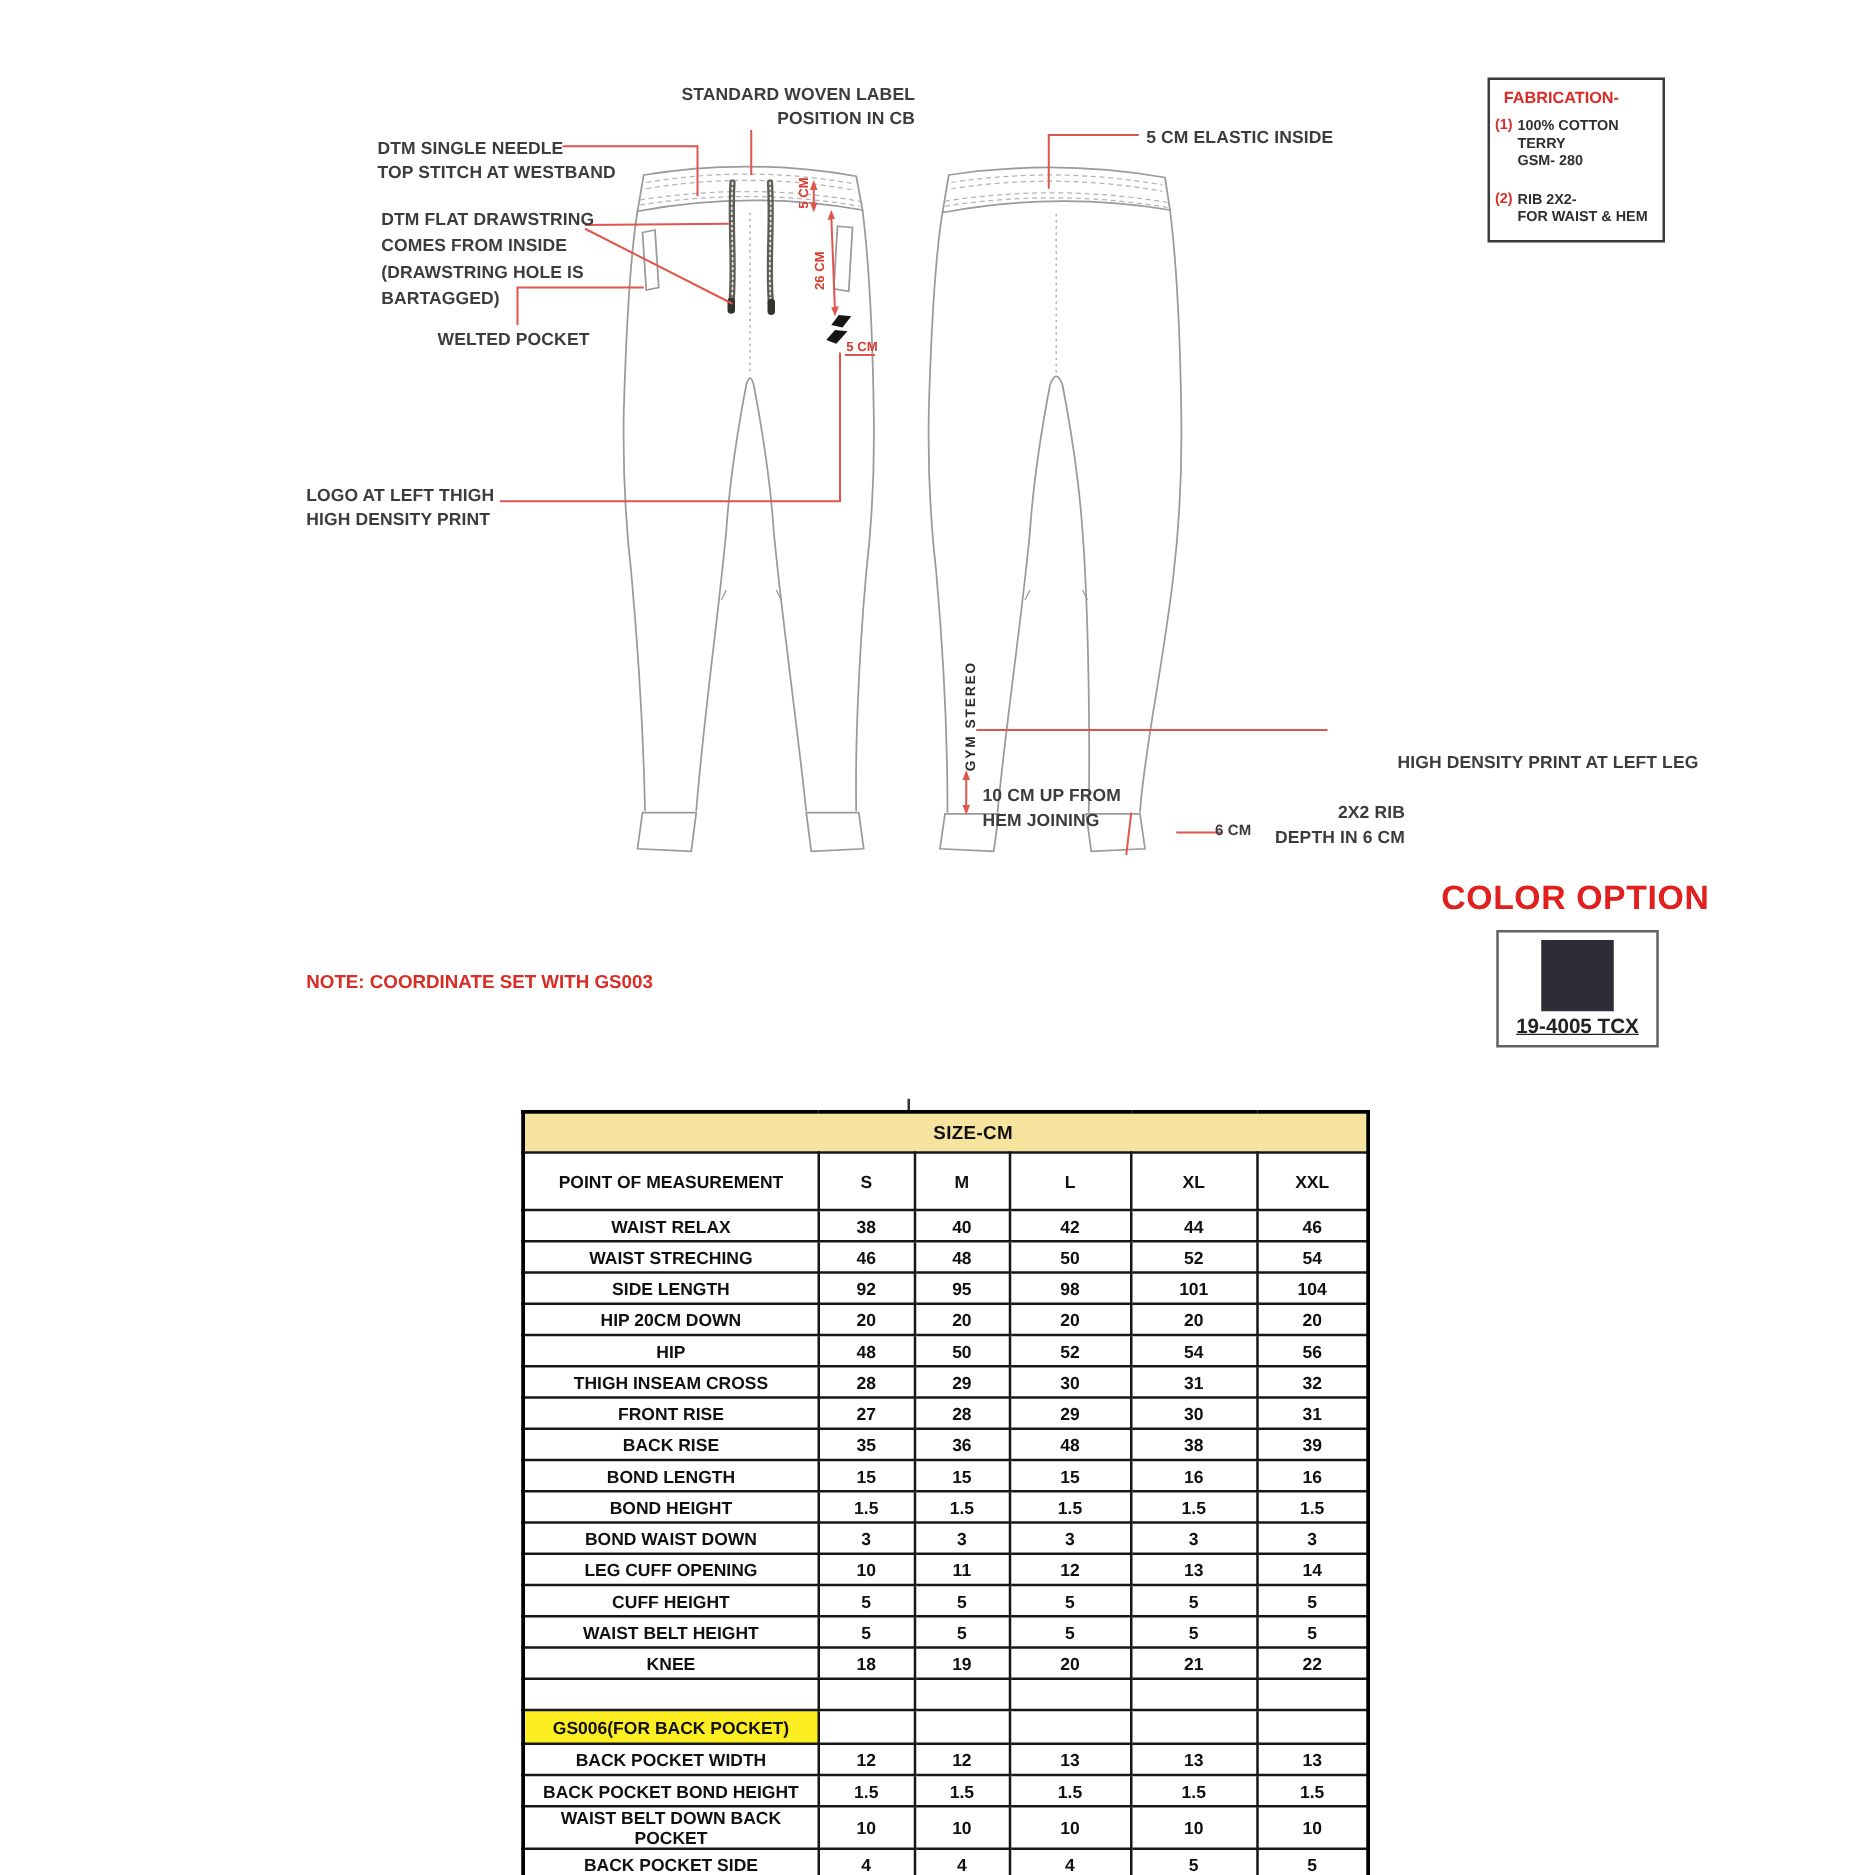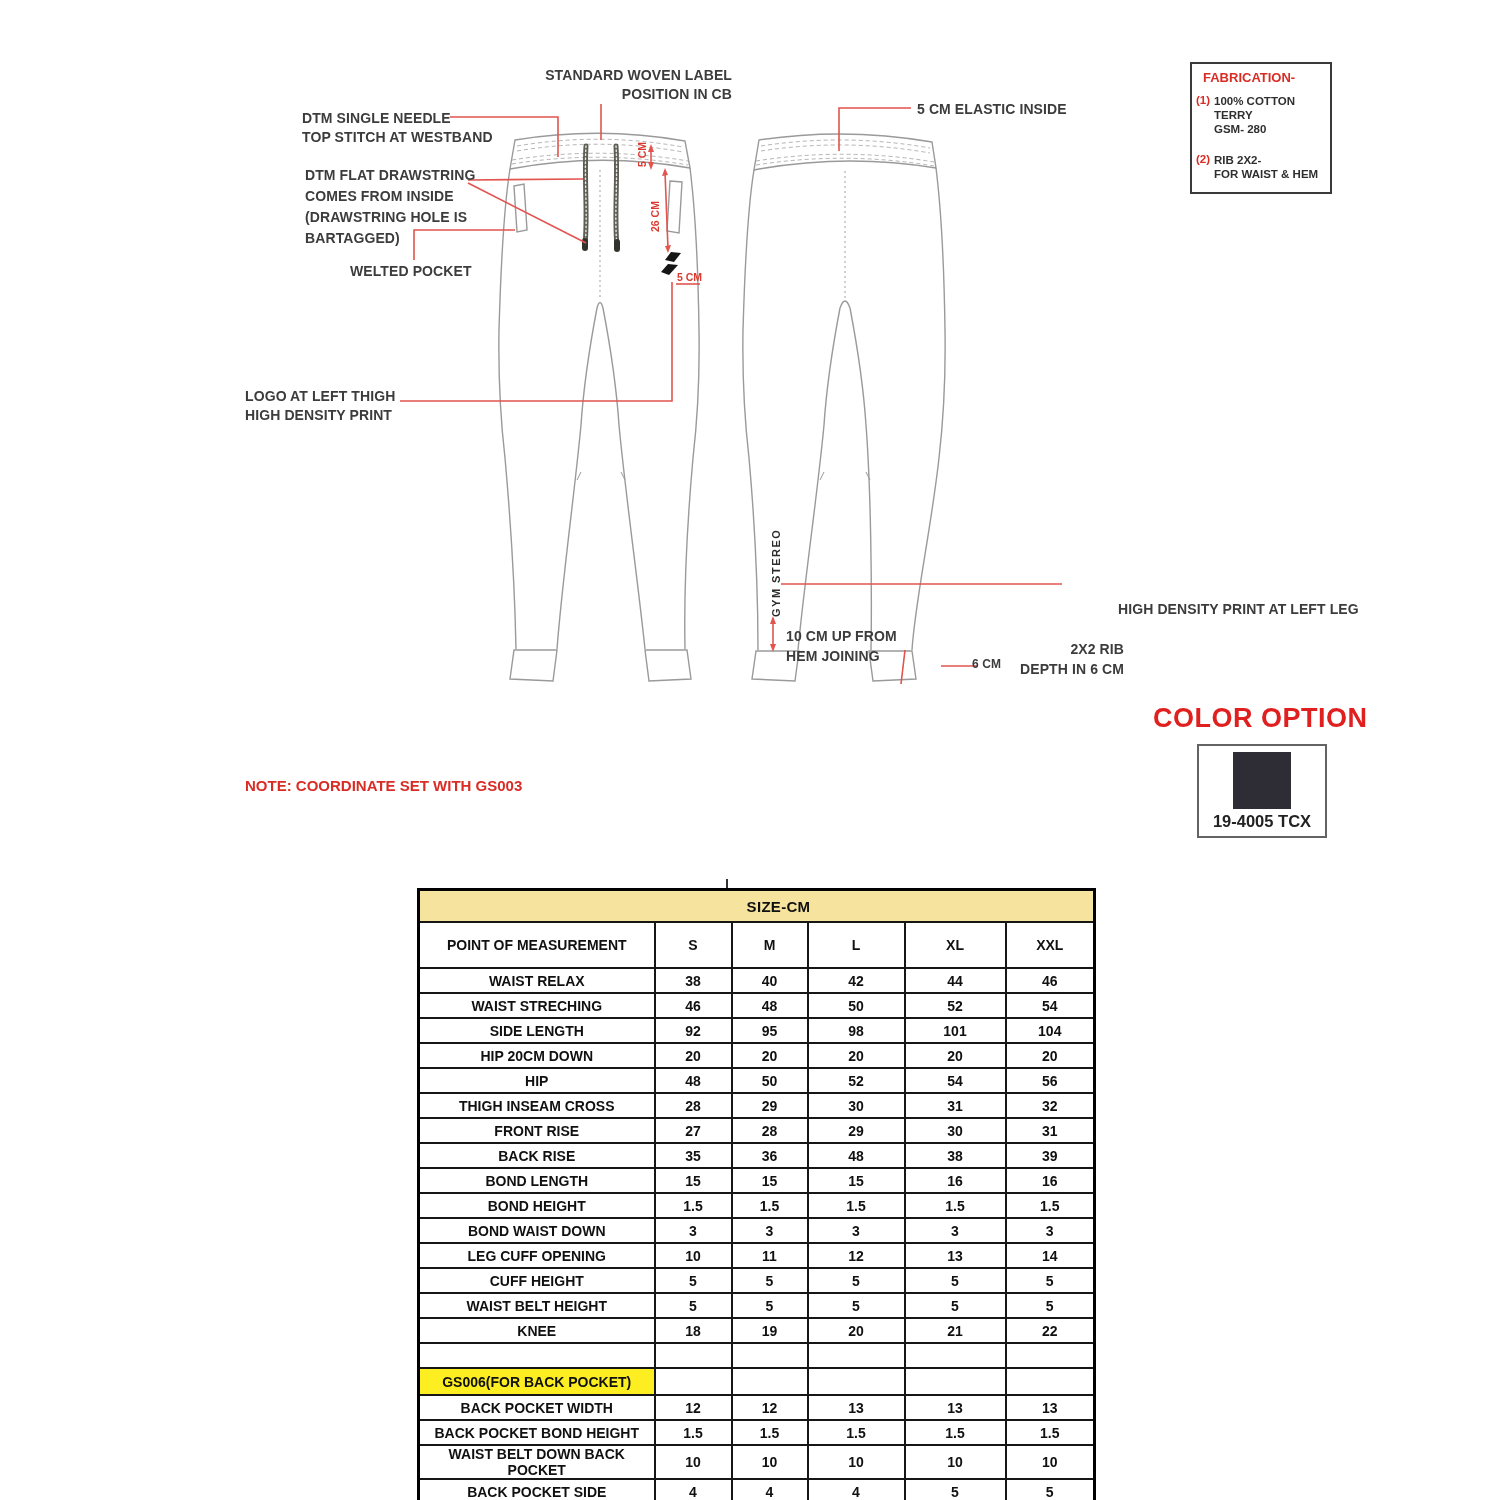--- a/index.html
+++ b/index.html
@@ -21,21 +21,21 @@
   .fab-num { font:700 11.5px "Liberation Sans",sans-serif; color:#d92c25; width:18px; flex:none; }
   .fab-text { font:600 11.5px/14px "Liberation Sans",sans-serif; color:#2f2f2f; white-space:pre-line; }
   #fab-gap { height:17px; }
 
   
   #color-title { position:absolute; left:1153px; top:703px; font:700 27px "Liberation Sans",sans-serif;
                  color:#e01f1f; letter-spacing:.5px; }
   #swatch-box { position:absolute; left:1197px; top:744px; width:130px; height:94px;
                 border:2px solid #636363; box-sizing:border-box; background:#fff; text-align:center; }
   #swatch { width:58px; height:57px; margin:6px auto 0 auto; }
-  #swatch-code { font:600 16.5px "Liberation Sans",sans-serif; color:#222; margin-top:3px; }
+  #swatch-code { font:600 16.5px "Liberation Sans",sans-serif; color:#222; margin-top:3px;text-decoration:underline; }
 
   
   #size-table { position:absolute; left:417px; top:888px; border-collapse:collapse; table-layout:fixed;
                 background:#fff; border:3px solid #000; }
   #size-table td, #size-table th { border:2px solid #161616; font:600 14px "Liberation Sans",sans-serif;
                 text-align:center; vertical-align:middle; padding:0; color:#101010; height:23px; overflow:hidden; }
   #size-table th.title { height:30px; font-size:15px; letter-spacing:.3px;padding-left:44px; }
   #size-table tr.head td { height:44px; }
   #size-table tr.section td { height:25px; }
   #size-table tr.section td.hl { font-size:14px; }

